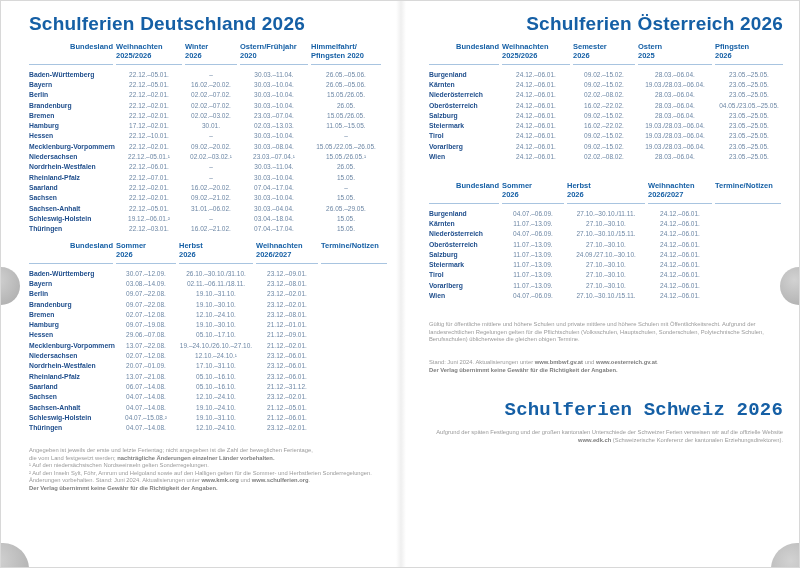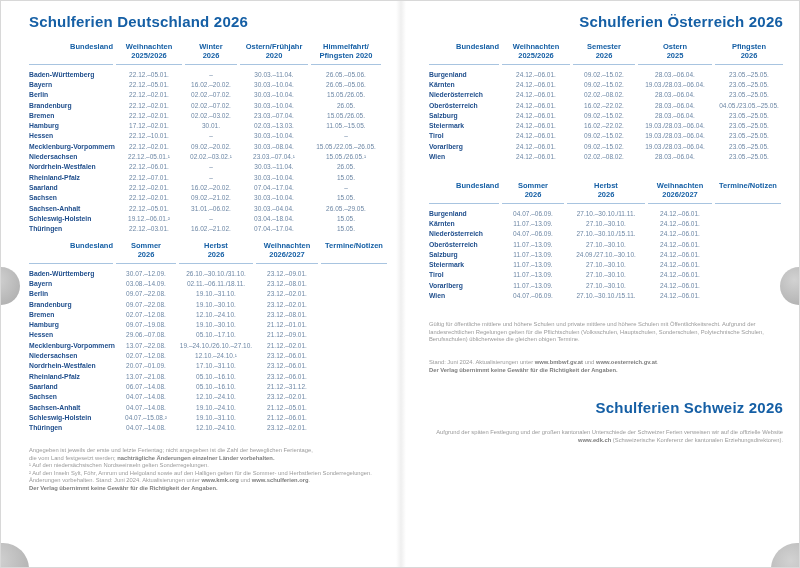--- a/index.html
+++ b/index.html
@@ -3,25 +3,25 @@
 <meta charset="utf-8">
 <style>
   html,body{margin:0;padding:0;background:#e9e9e9;}
   .page{position:relative;width:800px;height:568px;background:#fff;overflow:hidden;
         font-family:"Liberation Sans", sans-serif;border:1px solid #d8d8d8;box-sizing:border-box;}
   .fold{position:absolute;left:395px;top:0;width:10px;height:100%;
         background:linear-gradient(to right,rgba(0,0,0,0),rgba(100,100,100,0.10),rgba(0,0,0,0));}
   .half{position:absolute;top:0;}
   .half.left{left:28px;width:352px;}
   .half.right{left:428px;width:354px;}
-  h1{position:absolute;margin:0;font-size:15px;font-weight:bold;color:#155fa5;letter-spacing:0.2px;}
+  h1{position:absolute;margin:0;font-size:19px;font-weight:bold;color:#155fa5;letter-spacing:0.2px;}
   .title-right{right:0;text-align:left;}
   
   .hrow{position:absolute;display:flex;gap:3px;align-items:flex-start;}
-  .hcell{font-size:7.5px;font-weight:bold;color:#155fa5;line-height:8.5px;text-align:center;
+  .hcell{font-size:7.5px;font-weight:bold;color:#155fa5;line-height:8.5px;text-align:left;
          white-space:pre-line;height:17px;padding-bottom:4px;border-bottom:1px solid #a8c4e0;
          box-sizing:content-box;flex:0 0 auto;}
   .hcell.c0{text-align:right;}
   
   .tbody{position:absolute;}
   .trow{display:flex;gap:3px;height:10.3px;align-items:center;}
   .tcell{flex:0 0 auto;font-size:6.5px;color:#6d87a5;text-align:center;white-space:nowrap;}
   .tcell.c0{font-size:6.8px;font-weight:bold;color:#1f4e8c;text-align:left;}
   
   .de1 .c0{width:84px}.de1 .c1{width:66px}.de1 .c2{width:52px}.de1 .c3{width:68px}.de1 .c4{width:70px}
@@ -461,21 +461,21 @@
 
     <div class="para" style="top:358px;left:0;">
       <div>
         <span>Stand: Juni 2024. Aktualisierungen unter </span><b>www.bmbwf.gv.at</b><span> und </span><b>www.oesterreich.gv.at</b><span>.</span>
       </div>
       <div>
         <b>Der Verlag übernimmt keine Gewähr für die Richtigkeit der Angaben.</b>
       </div>
     </div>
 
-    <h1 class="title-right" style="top:398px;">Schulferien Schweiz 2026</h1>
+    <h1 class="title-right" style="top:398px;font-family:Liberation Mono, monospace;">Schulferien Schweiz 2026</h1>
 
     <div class="para right" style="top:428px;left:0;">
       <span>Aufgrund der späten Festlegung und der großen kantonalen Unterschiede der Schweizer Ferien verweisen wir auf die offizielle Website </span><b>www.edk.ch</b><span> (Schweizerische Konferenz der kantonalen Erziehungsdirektoren).</span>
     </div>
   </section>
 
   <div class="cut mid-left"></div>
   <div class="cut mid-right"></div>
   <div class="cut bot-left"></div>
   <div class="cut bot-right"></div>

